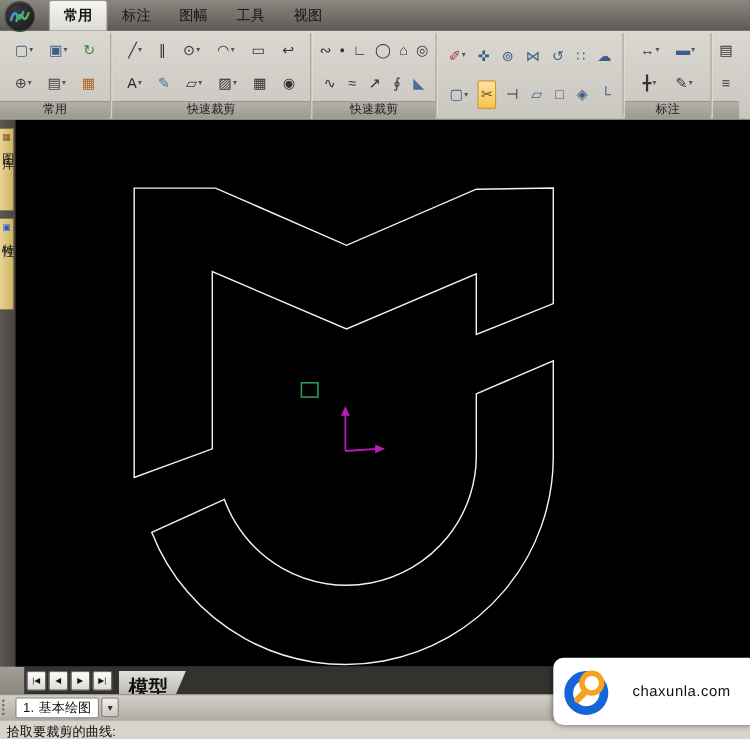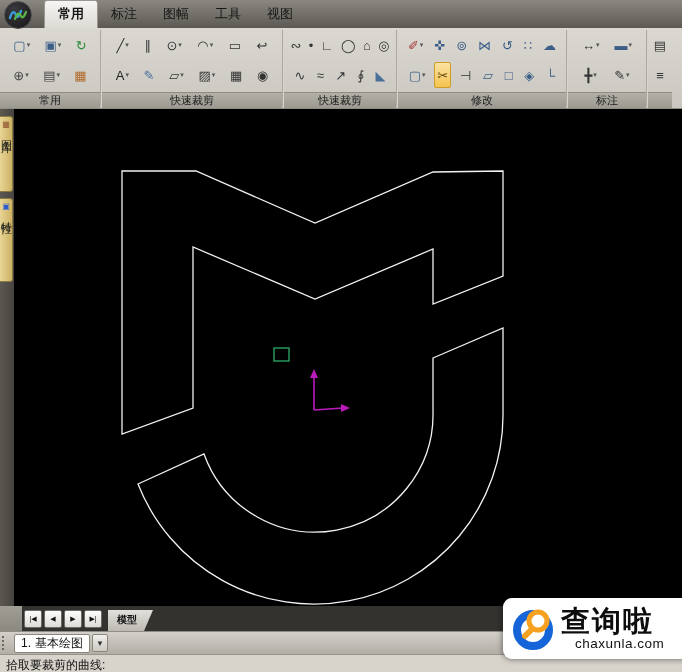--- a/index.html
+++ b/index.html
@@ -36,21 +36,21 @@
   .vtab .vicon{font-size:8px;line-height:9px;}
   .vtab .vtxt{writing-mode:vertical-rl;font-size:11px;color:#1a1a1a;margin-top:2px;letter-spacing:2px;}
   .canvas{flex:1;background:#000;position:relative;}
   
   .tabbar{height:25px;background:#34322e;display:flex;align-items:center;}
   .tabpad{width:22px;height:100%;background:linear-gradient(#a19e96,#8b8880);}
   .navb{width:16px;height:16px;margin-left:2px;background:linear-gradient(#fdfdfc,#dddbd6);
     border:1px solid #6f6d68;border-radius:2px;font-size:7px;color:#111;
     display:flex;align-items:center;justify-content:center;}
   .modeltab{margin-left:6px;height:21px;align-self:flex-end;background:linear-gradient(#e2e0db,#bdbab3);
-    color:#111;font-size:10px;font-weight:bold;padding:3px 16px 0 9px;box-sizing:border-box;
+    color:#111;font-size:18px;font-weight:bold;padding:3px 16px 0 9px;box-sizing:border-box;
     clip-path:polygon(0 0,100% 0,calc(100% - 9px) 100%,0 100%);}
   .cmdbar{height:22px;background:linear-gradient(#d3d0c9,#b2aea6);display:flex;align-items:center;border-top:1px solid #8f8c84;}
   .grip{width:5px;height:14px;margin-left:2px;border-left:2px dotted #6b685f;}
   .cmdfield{margin-left:5px;height:17px;background:#fff;border:1px solid #8a877f;border-radius:2px;
     display:flex;align-items:center;font-size:12px;color:#111;padding:0 6px;}
   .cmdfield .pre{margin-right:4px;}
   .cmddd{width:14px;height:16px;margin-left:2px;background:linear-gradient(#f1efec,#ccc9c2);
     border:1px solid #8a877f;border-radius:2px;font-size:8px;color:#333;
     display:flex;align-items:center;justify-content:center;}
   .statusbar{height:20px;background:#d8d4cc;border-top:1px solid #97948c;
@@ -255,21 +255,20 @@
               <span class="g" style="color: rgb(60, 93, 134);">□</span>
             </div>
             <div class="ibtn">
               <span class="g" style="color: rgb(60, 93, 134);">◈</span>
             </div>
             <div class="ibtn">
               <span class="g" style="color: rgb(60, 93, 134);">└</span>
             </div>
           </div>
         </div>
-        <div class="glabel">修改</div>
       </div>
       <div class="gsep"></div>
       <div class="grp" style="width: 78px;">
         <div class="rows">
           <div class="irow">
             <div class="ibtn">
               <span class="g" style="color: rgb(51, 51, 51);">↔</span>
               <span class="dd">▾</span>
             </div>
             <div class="ibtn">
@@ -357,18 +356,17 @@
     <span>拾取要裁剪的曲线:</span>
   </div>
 
   <div class="watermark">
     <svg width="50" height="50" viewBox="0 0 50 50" style="margin-left:6px">
       <circle cx="24" cy="26" r="16" fill="none" stroke="#1565d8" stroke-width="8"></circle>
       <circle cx="29" cy="17" r="9" fill="#fff" stroke="#f6a120" stroke-width="5"></circle>
       <line x1="23" y1="25" x2="16" y2="32" stroke="#f6a120" stroke-width="6" stroke-linecap="round"></line>
     </svg>
     <div class="wm-text">
-      <span class="wm-title">查询啦</span>
       <span class="wm-domain">chaxunla.com</span>
     </div>
   </div>
 
 </div>
 
 </body></html>

